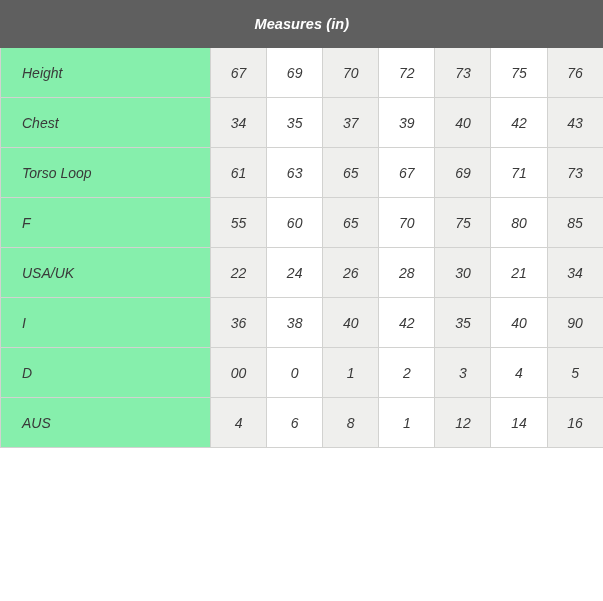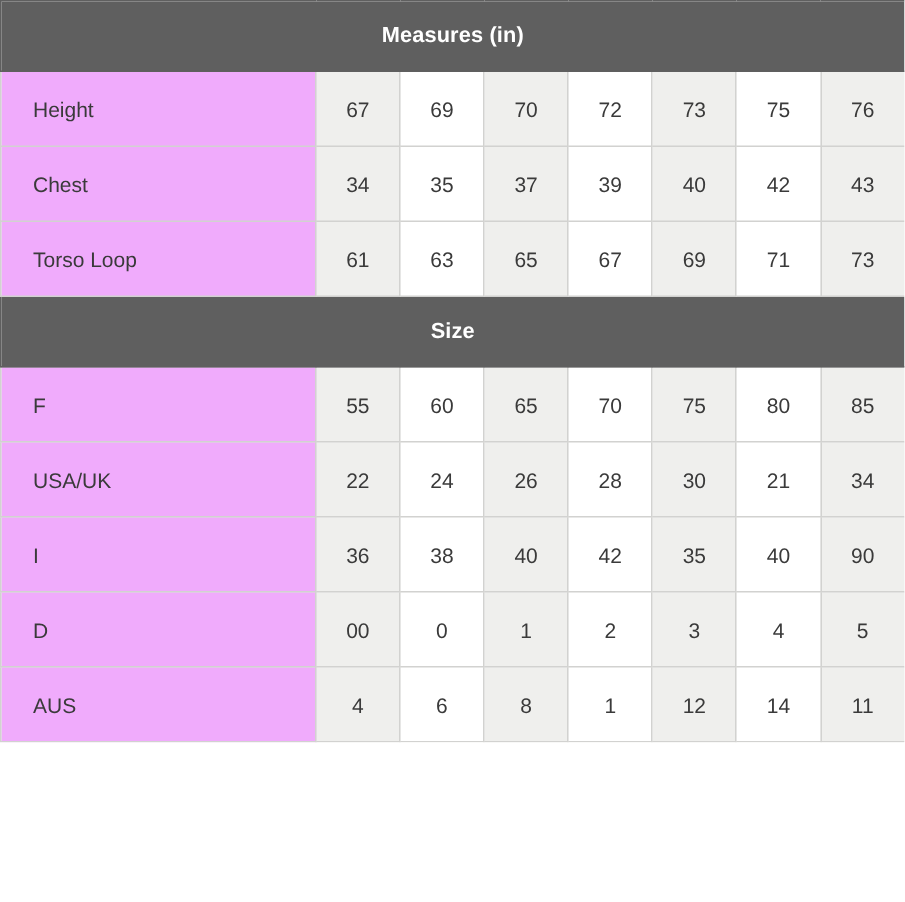--- a/index.html
+++ b/index.html
@@ -9,20 +9,21 @@
     padding: 0;
     background: #ffffff;
     font-family: "Liberation Sans", sans-serif;
   }
   #page {
     width: 603px;
     height: 495px;
     position: relative;
     background: #ffffff;
     overflow: hidden;
+    font-style: italic;
   }
   table.size-chart {
     width: 603px;
     border-collapse: collapse;
     table-layout: fixed;
     border-spacing: 0;
   }
   table.size-chart col.label-col { width: 210px; }
   table.size-chart col.data-col  { width: 56.1px; }
 
@@ -42,21 +43,21 @@
     padding: 0;
     font-size: 14px;
     color: #3a3a3a;
     border: 1px solid #d2d2d0;
     background: #ffffff;
     vertical-align: middle;
   }
   tr.data-row td.row-label {
     text-align: left;
     padding-left: 21px;
-    background: #f0abfc;
+    background: #86efac;
   }
   tr.data-row td.data-cell {
     text-align: center;
   }
   tr.data-row td.shaded {
     background: #efefed;
   }
   tr.data-row td.plain {
     background: #ffffff;
   }
@@ -103,23 +104,20 @@
         <tr class="data-row">
           <td class="row-label">Torso Loop</td>
           <td class="data-cell shaded">61</td>
           <td class="data-cell plain">63</td>
           <td class="data-cell shaded">65</td>
           <td class="data-cell plain">67</td>
           <td class="data-cell shaded">69</td>
           <td class="data-cell plain">71</td>
           <td class="data-cell shaded">73</td>
         </tr>
-        <tr class="section-header">
-          <th colspan="8">Size</th>
-        </tr>
         <tr class="data-row">
           <td class="row-label">F</td>
           <td class="data-cell shaded">55</td>
           <td class="data-cell plain">60</td>
           <td class="data-cell shaded">65</td>
           <td class="data-cell plain">70</td>
           <td class="data-cell shaded">75</td>
           <td class="data-cell plain">80</td>
           <td class="data-cell shaded">85</td>
         </tr>
@@ -154,17 +152,17 @@
           <td class="data-cell shaded">5</td>
         </tr>
         <tr class="data-row">
           <td class="row-label">AUS</td>
           <td class="data-cell shaded">4</td>
           <td class="data-cell plain">6</td>
           <td class="data-cell shaded">8</td>
           <td class="data-cell plain">1</td>
           <td class="data-cell shaded">12</td>
           <td class="data-cell plain">14</td>
-          <td class="data-cell shaded">11</td>
+          <td class="data-cell shaded">16</td>
         </tr>
       </tbody>
   </table>
 </div>
 
 </body></html>

